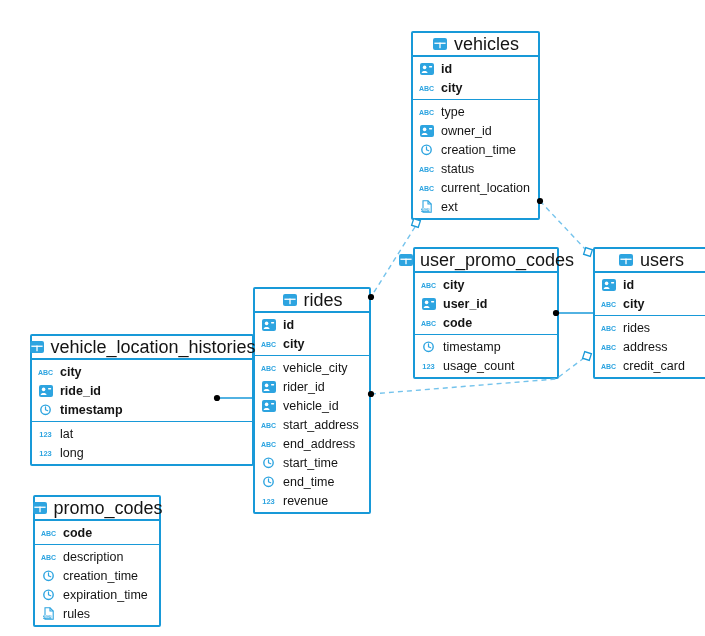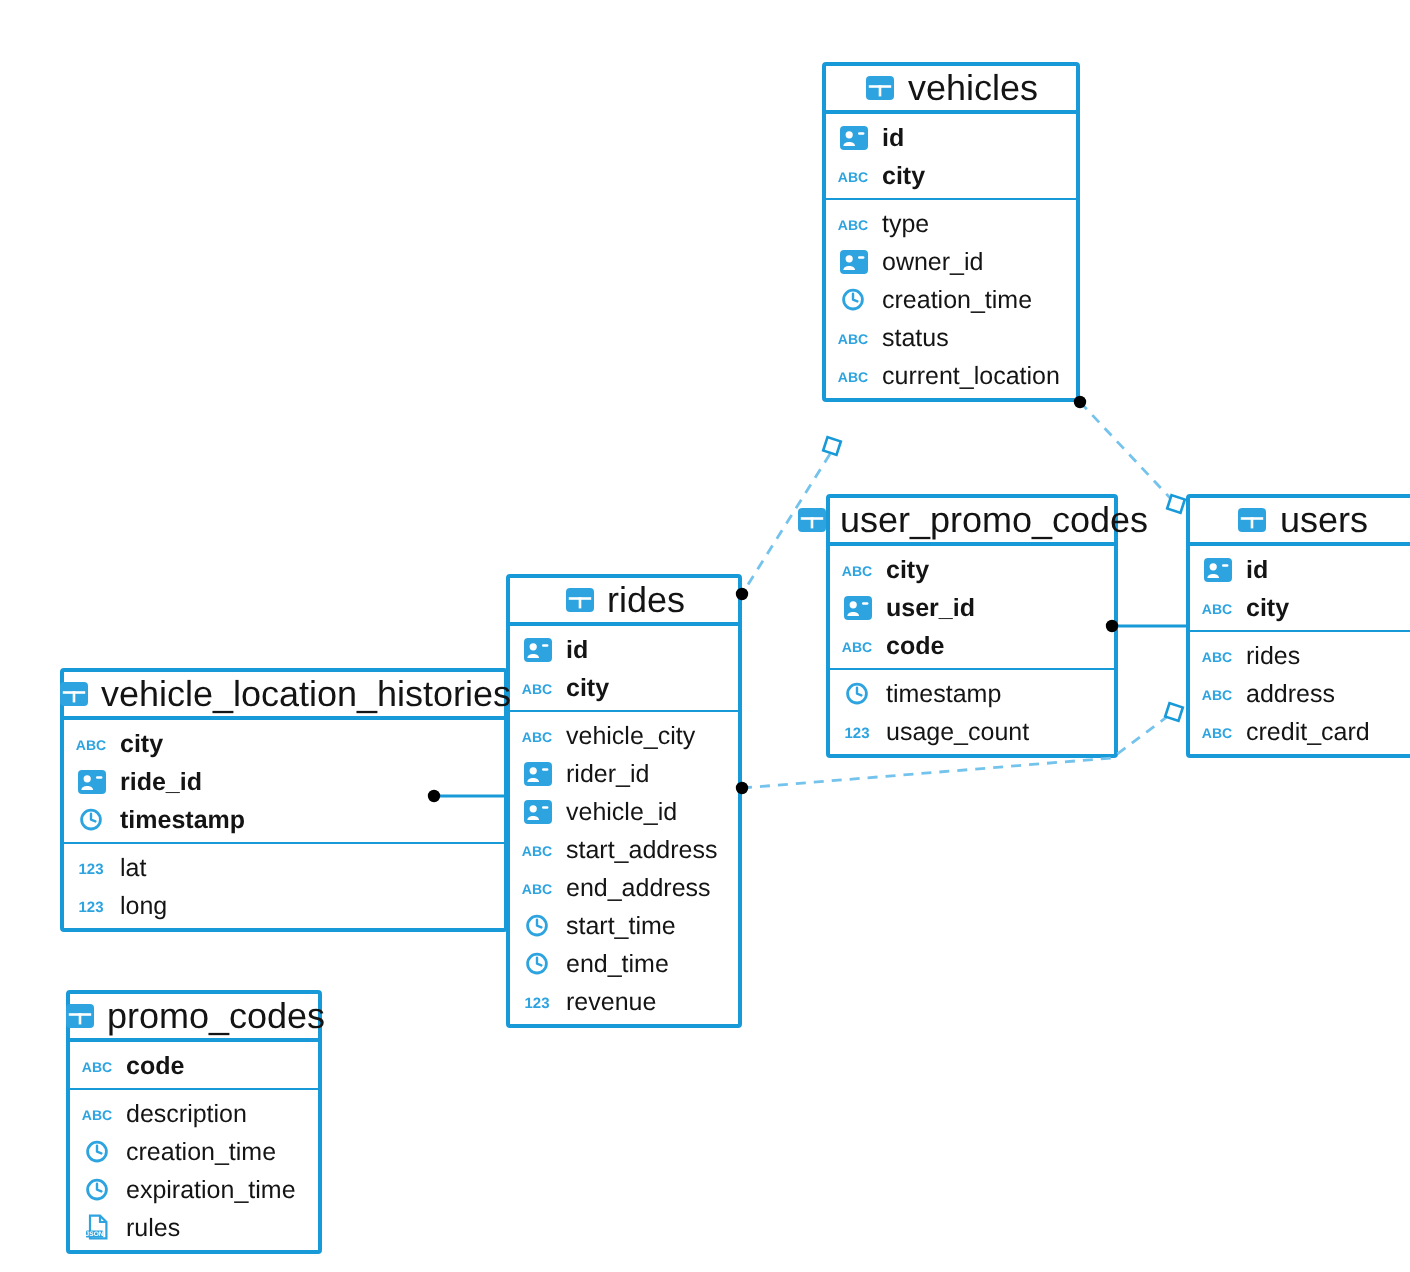--- a/index.html
+++ b/index.html
@@ -134,20 +134,31 @@
         <span>status</span>
       </div>
     <div class="row">
         <span class="ic">
   <svg width="17" height="10" viewBox="0 0 17 10">
             <text x="8.5" y="8" text-anchor="middle" font-size="7" font-weight="bold" fill="#2da4e0">ABC</text>
           </svg>
 </span>
         <span>current_location</span>
       </div>
+    <div class="row">
+        <span class="ic">
+  <svg width="13" height="13" viewBox="0 0 13 13">
+            <path d="M3 0.8 H8 L11.2 4 V12.2 H3 Z" fill="#fff" stroke="#2da4e0" stroke-width="1.1"></path>
+            <path d="M8 0.8 V4 H11.2" fill="none" stroke="#2da4e0" stroke-width="1.1"></path>
+            <rect x="1" y="8.2" width="8.6" height="3.6" rx="0.6" fill="#2da4e0"></rect>
+            <text x="5.3" y="11.1" text-anchor="middle" font-size="3.3" font-weight="bold" fill="#fff">JSON</text>
+          </svg>
+</span>
+        <span>ext</span>
+      </div>
   </div>
 </div>
 
 <div class="tbl" style="left:413px;top:247px;width:146px">
   <div class="hd">
     <span class="ic">
   <svg width="14" height="12" viewBox="0 0 14 12">
           <rect width="14" height="12" rx="2" fill="#2da4e0"></rect>
           <rect x="1.4" y="4.6" width="11.2" height="1.3" fill="#fff"></rect>
           <rect x="6.35" y="4.6" width="1.3" height="5.6" fill="#fff"></rect>

